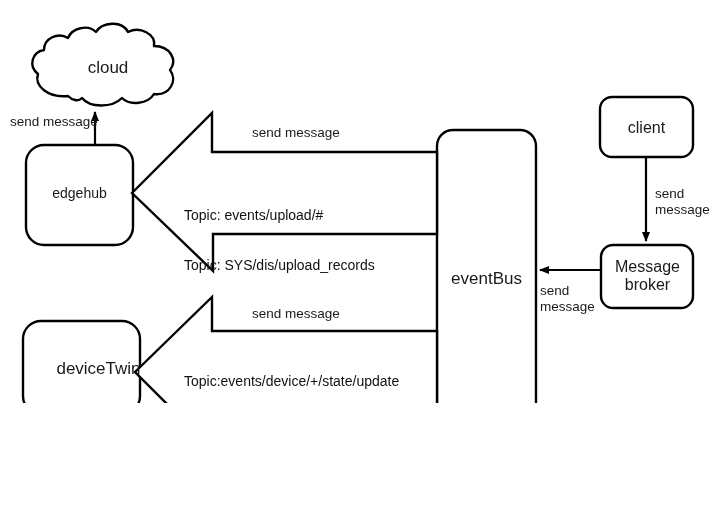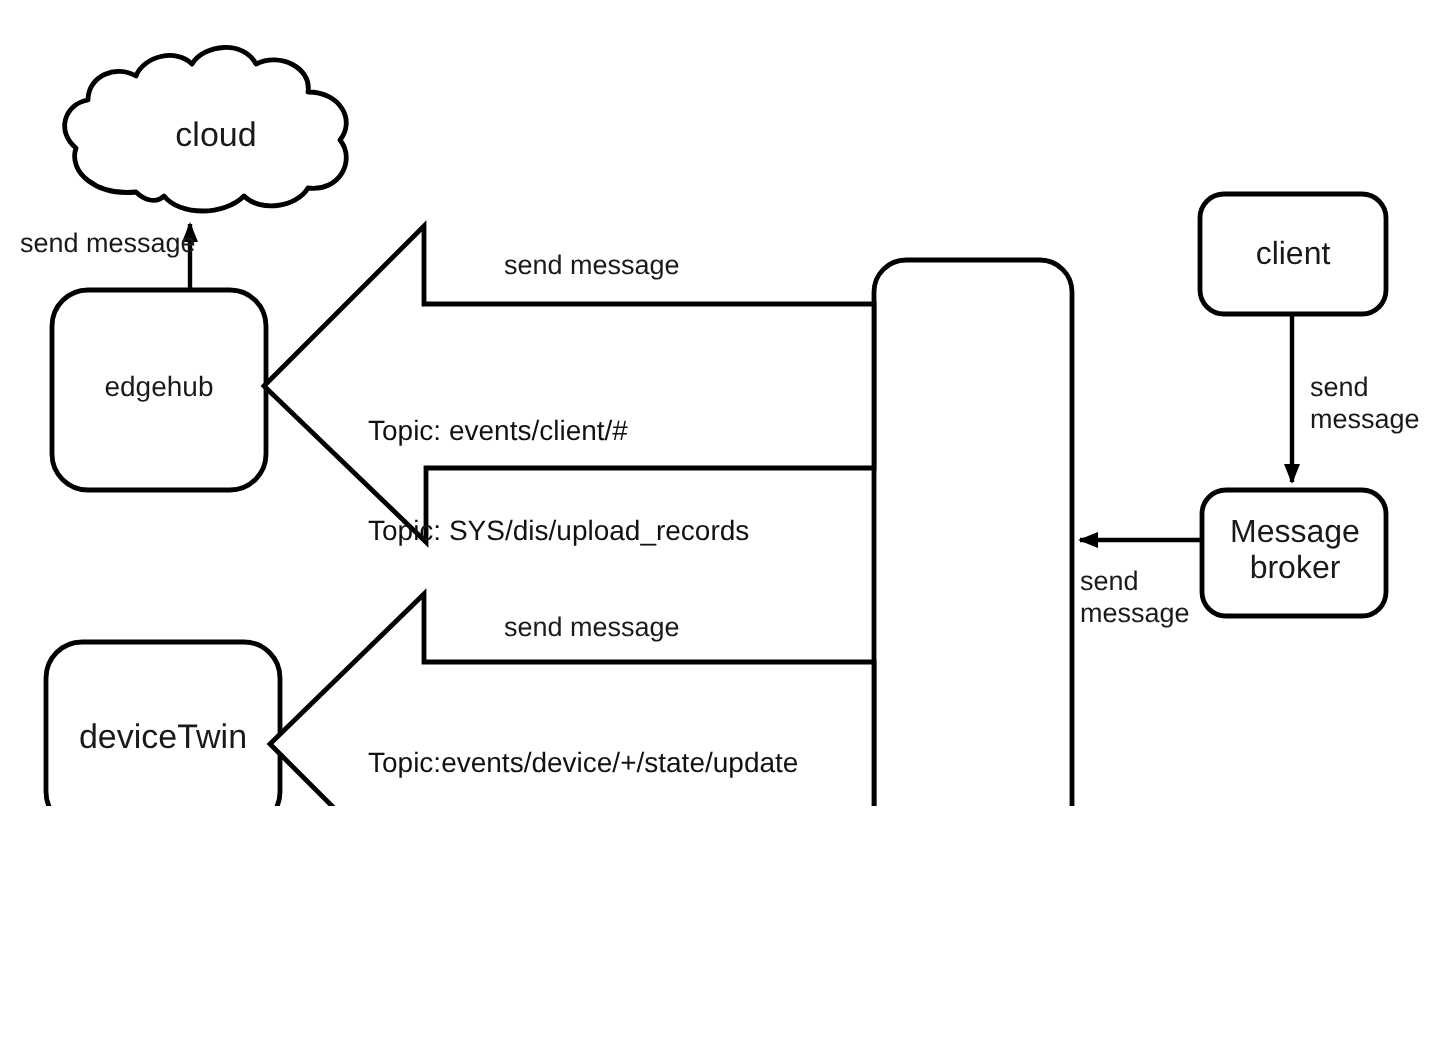--- a/index.html
+++ b/index.html
@@ -46,21 +46,21 @@
     line-height: 1.18;
   }
   .caption {
     position: absolute;
     color: #be185d;
     font-family: "Liberation Sans", sans-serif;
     white-space: pre;
   }
   .t-cloud   { left:  58px; top:  58px; width: 100px; font-size: 17px; }
   .t-edgehub { left:  26px; top: 185px; width: 107px; font-size: 14px; }
-  .t-device  { left:  23px; top: 359px; width: 117px; font-size: 17px; }
+  .t-device  { left:  40px; top: 359px; width: 117px; font-size: 17px; }
   .t-eventbus{ left: 437px; top: 269px; width:  99px; font-size: 17px; }
   .t-client  { left: 600px; top: 119px; width:  93px; font-size: 16px; }
   .t-broker  { left: 601px; top: 258px; width:  93px; font-size: 16px; }
 
   .lbl-cloud-send { left:  10px; top: 114px; font-size: 13.5px; }
   .lbl-top-send   { left: 252px; top: 125px; font-size: 13.5px; }
   .lbl-bot-send   { left: 252px; top: 306px; font-size: 13.5px; }
   .lbl-client-send{ left: 655px; top: 186px; font-size: 13.5px; text-align: left; }
   .lbl-broker-send{ left: 540px; top: 283px; font-size: 13.5px; text-align: left; }
 
@@ -114,34 +114,35 @@
     <line x1="95" y1="145" x2="95" y2="112" stroke="#000000" stroke-width="2.2" marker-end="url(#arrowhead)"></line>
 
     <line x1="646" y1="157" x2="646" y2="241" stroke="#000000" stroke-width="2.2" marker-end="url(#arrowhead)"></line>
 
     <line x1="601" y1="270" x2="540" y2="270" stroke="#000000" stroke-width="2.2" marker-end="url(#arrowhead)"></line>
   </svg>
 
   <div class="node-label t-cloud">cloud</div>
   <div class="node-label t-edgehub">edgehub</div>
   <div class="node-label t-device">deviceTwin</div>
+  <div class="node-label t-eventbus">eventBus</div>
   <div class="node-label t-client">client</div>
   <div class="node-label t-broker">Message
 broker</div>
 
   <div class="edge-label lbl-cloud-send">send message</div>
   <div class="edge-label lbl-top-send">send message</div>
   <div class="edge-label lbl-bot-send">send message</div>
   <div class="edge-label lbl-client-send">send
 message</div>
   <div class="edge-label lbl-broker-send">send
 message</div>
 
   <div class="topic-label topics-top">
-    <span class="topic-row">Topic: events/client/#</span>
+    <span class="topic-row">Topic: events/upload/#</span>
     <span class="topic-row">Topic: SYS/dis/upload_records</span>
   </div>
   <div class="topic-label topics-bot">
     <span class="topic-row">Topic:events/device/+/state/update</span>
   </div>
 
   <div class="caption cap">Eventbus sends messages from external client</div>
 
 </div>
 

